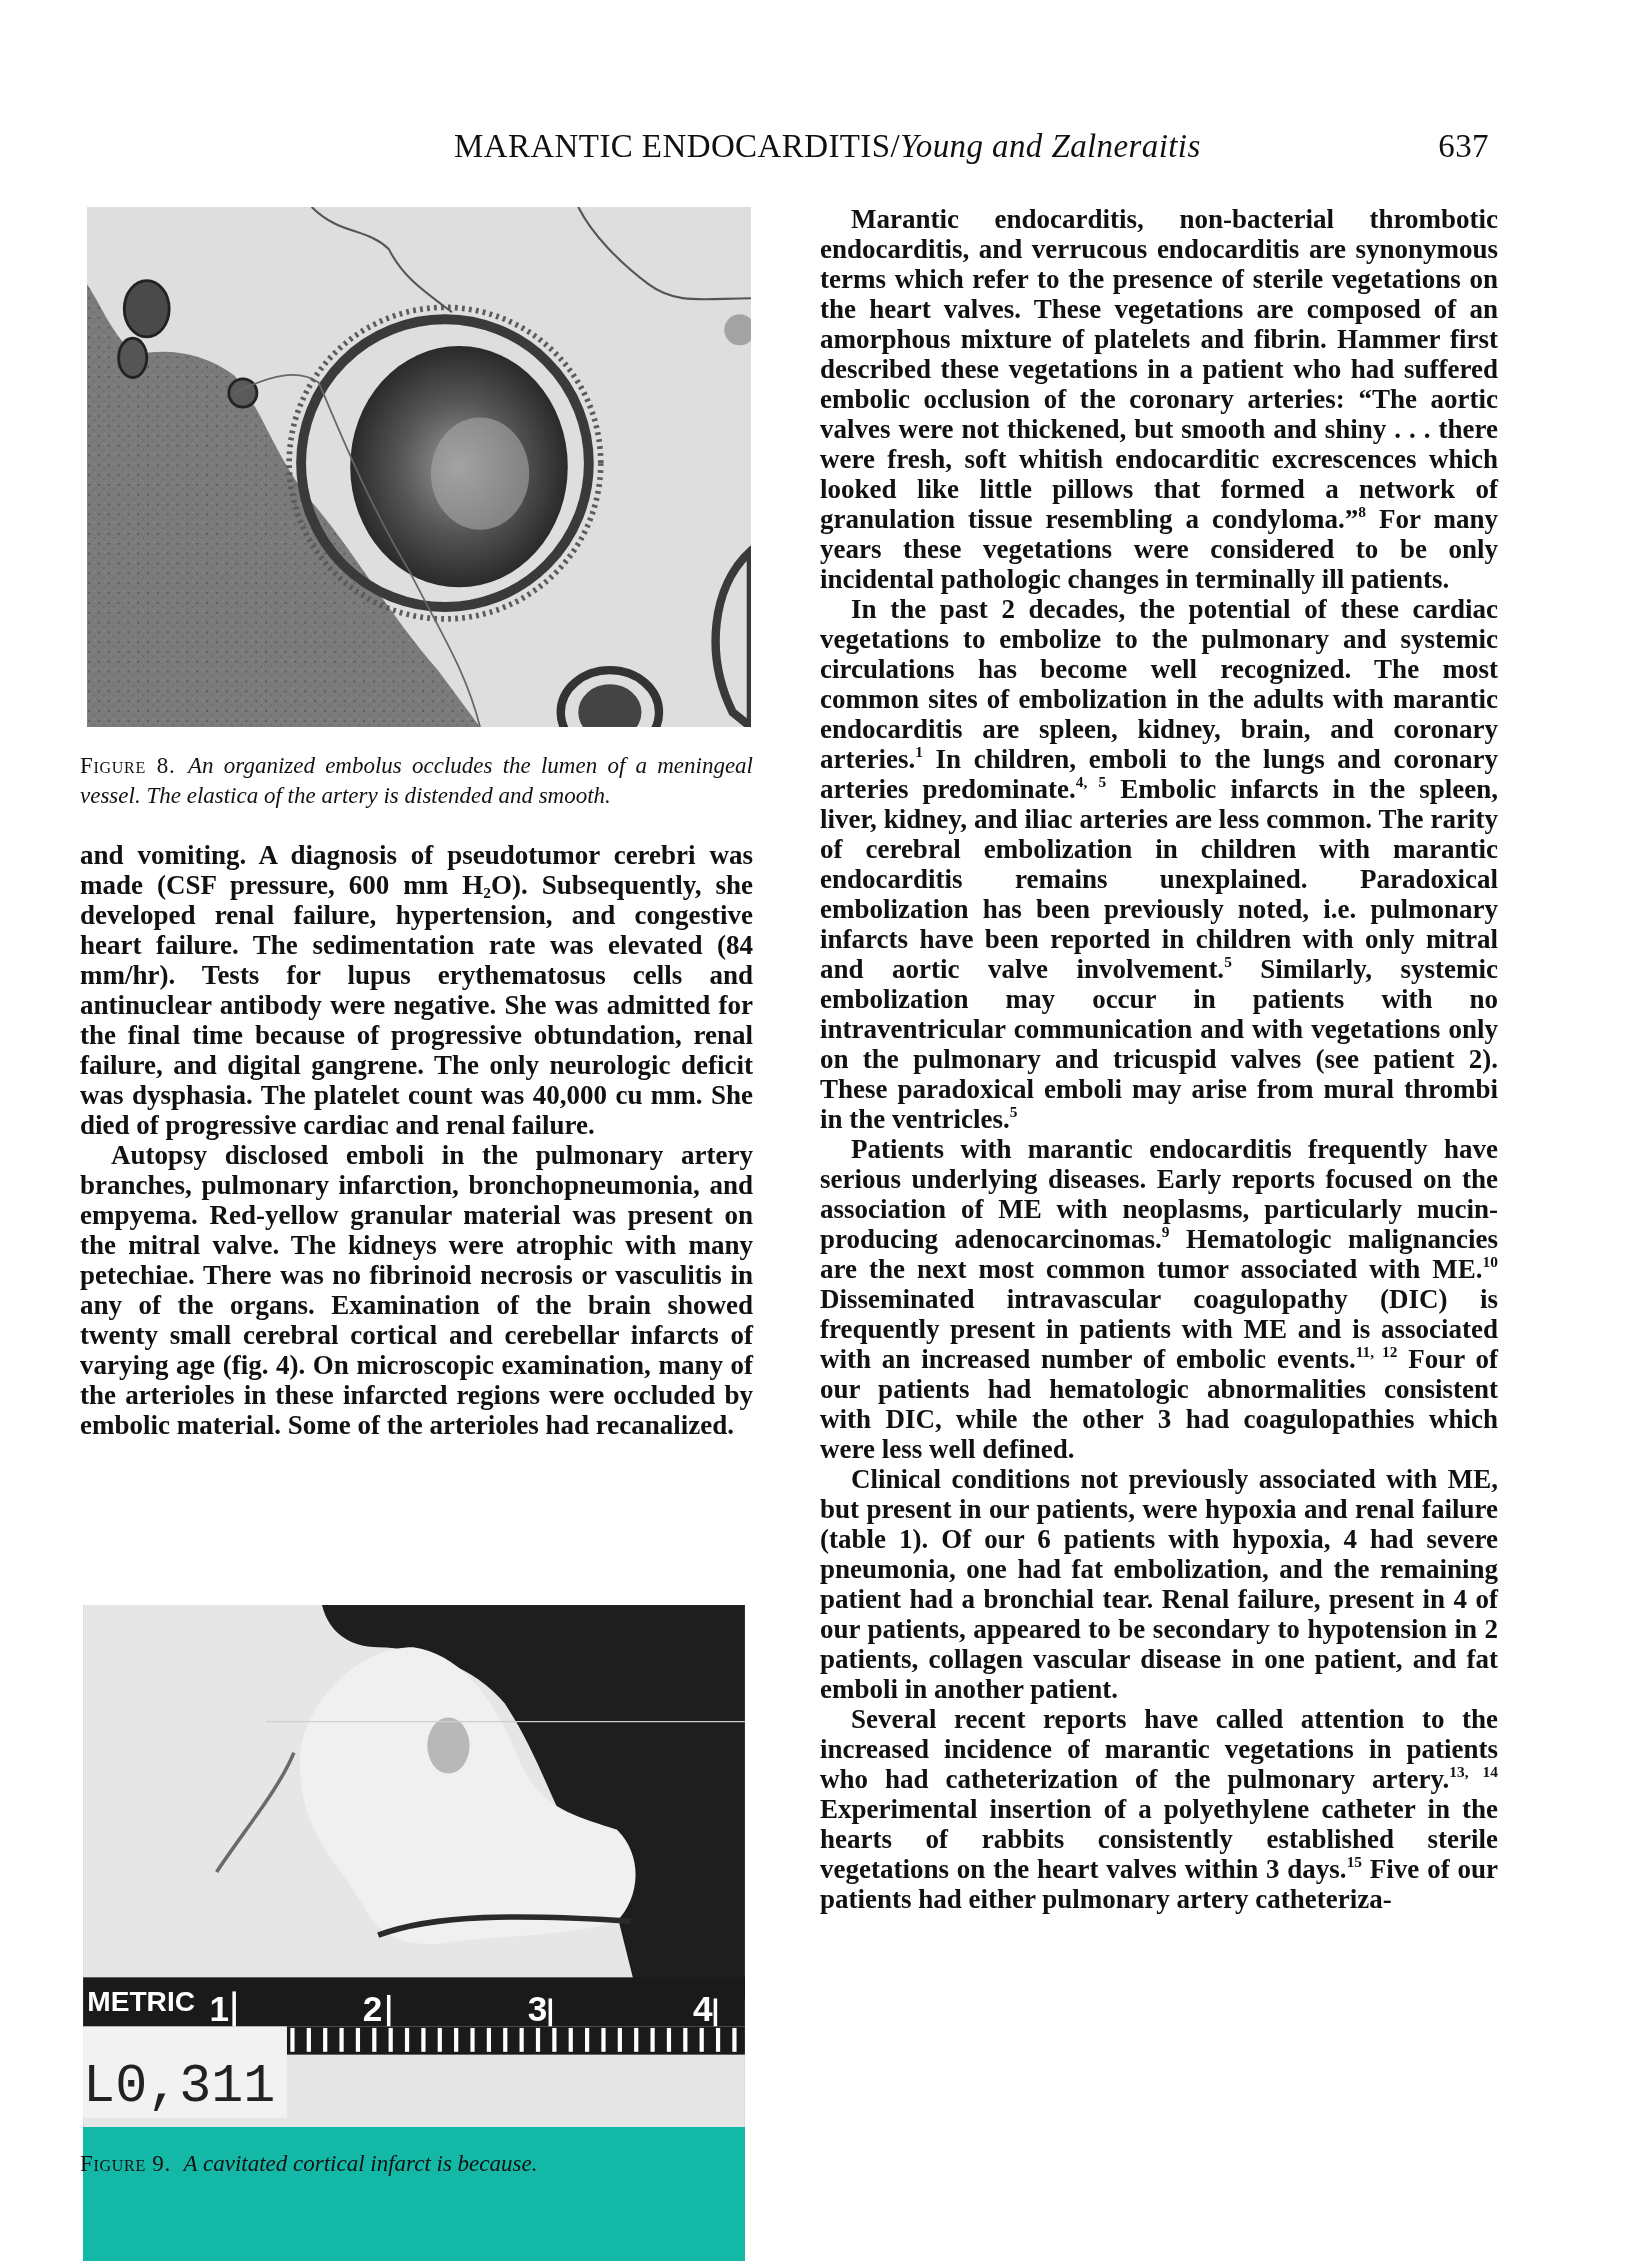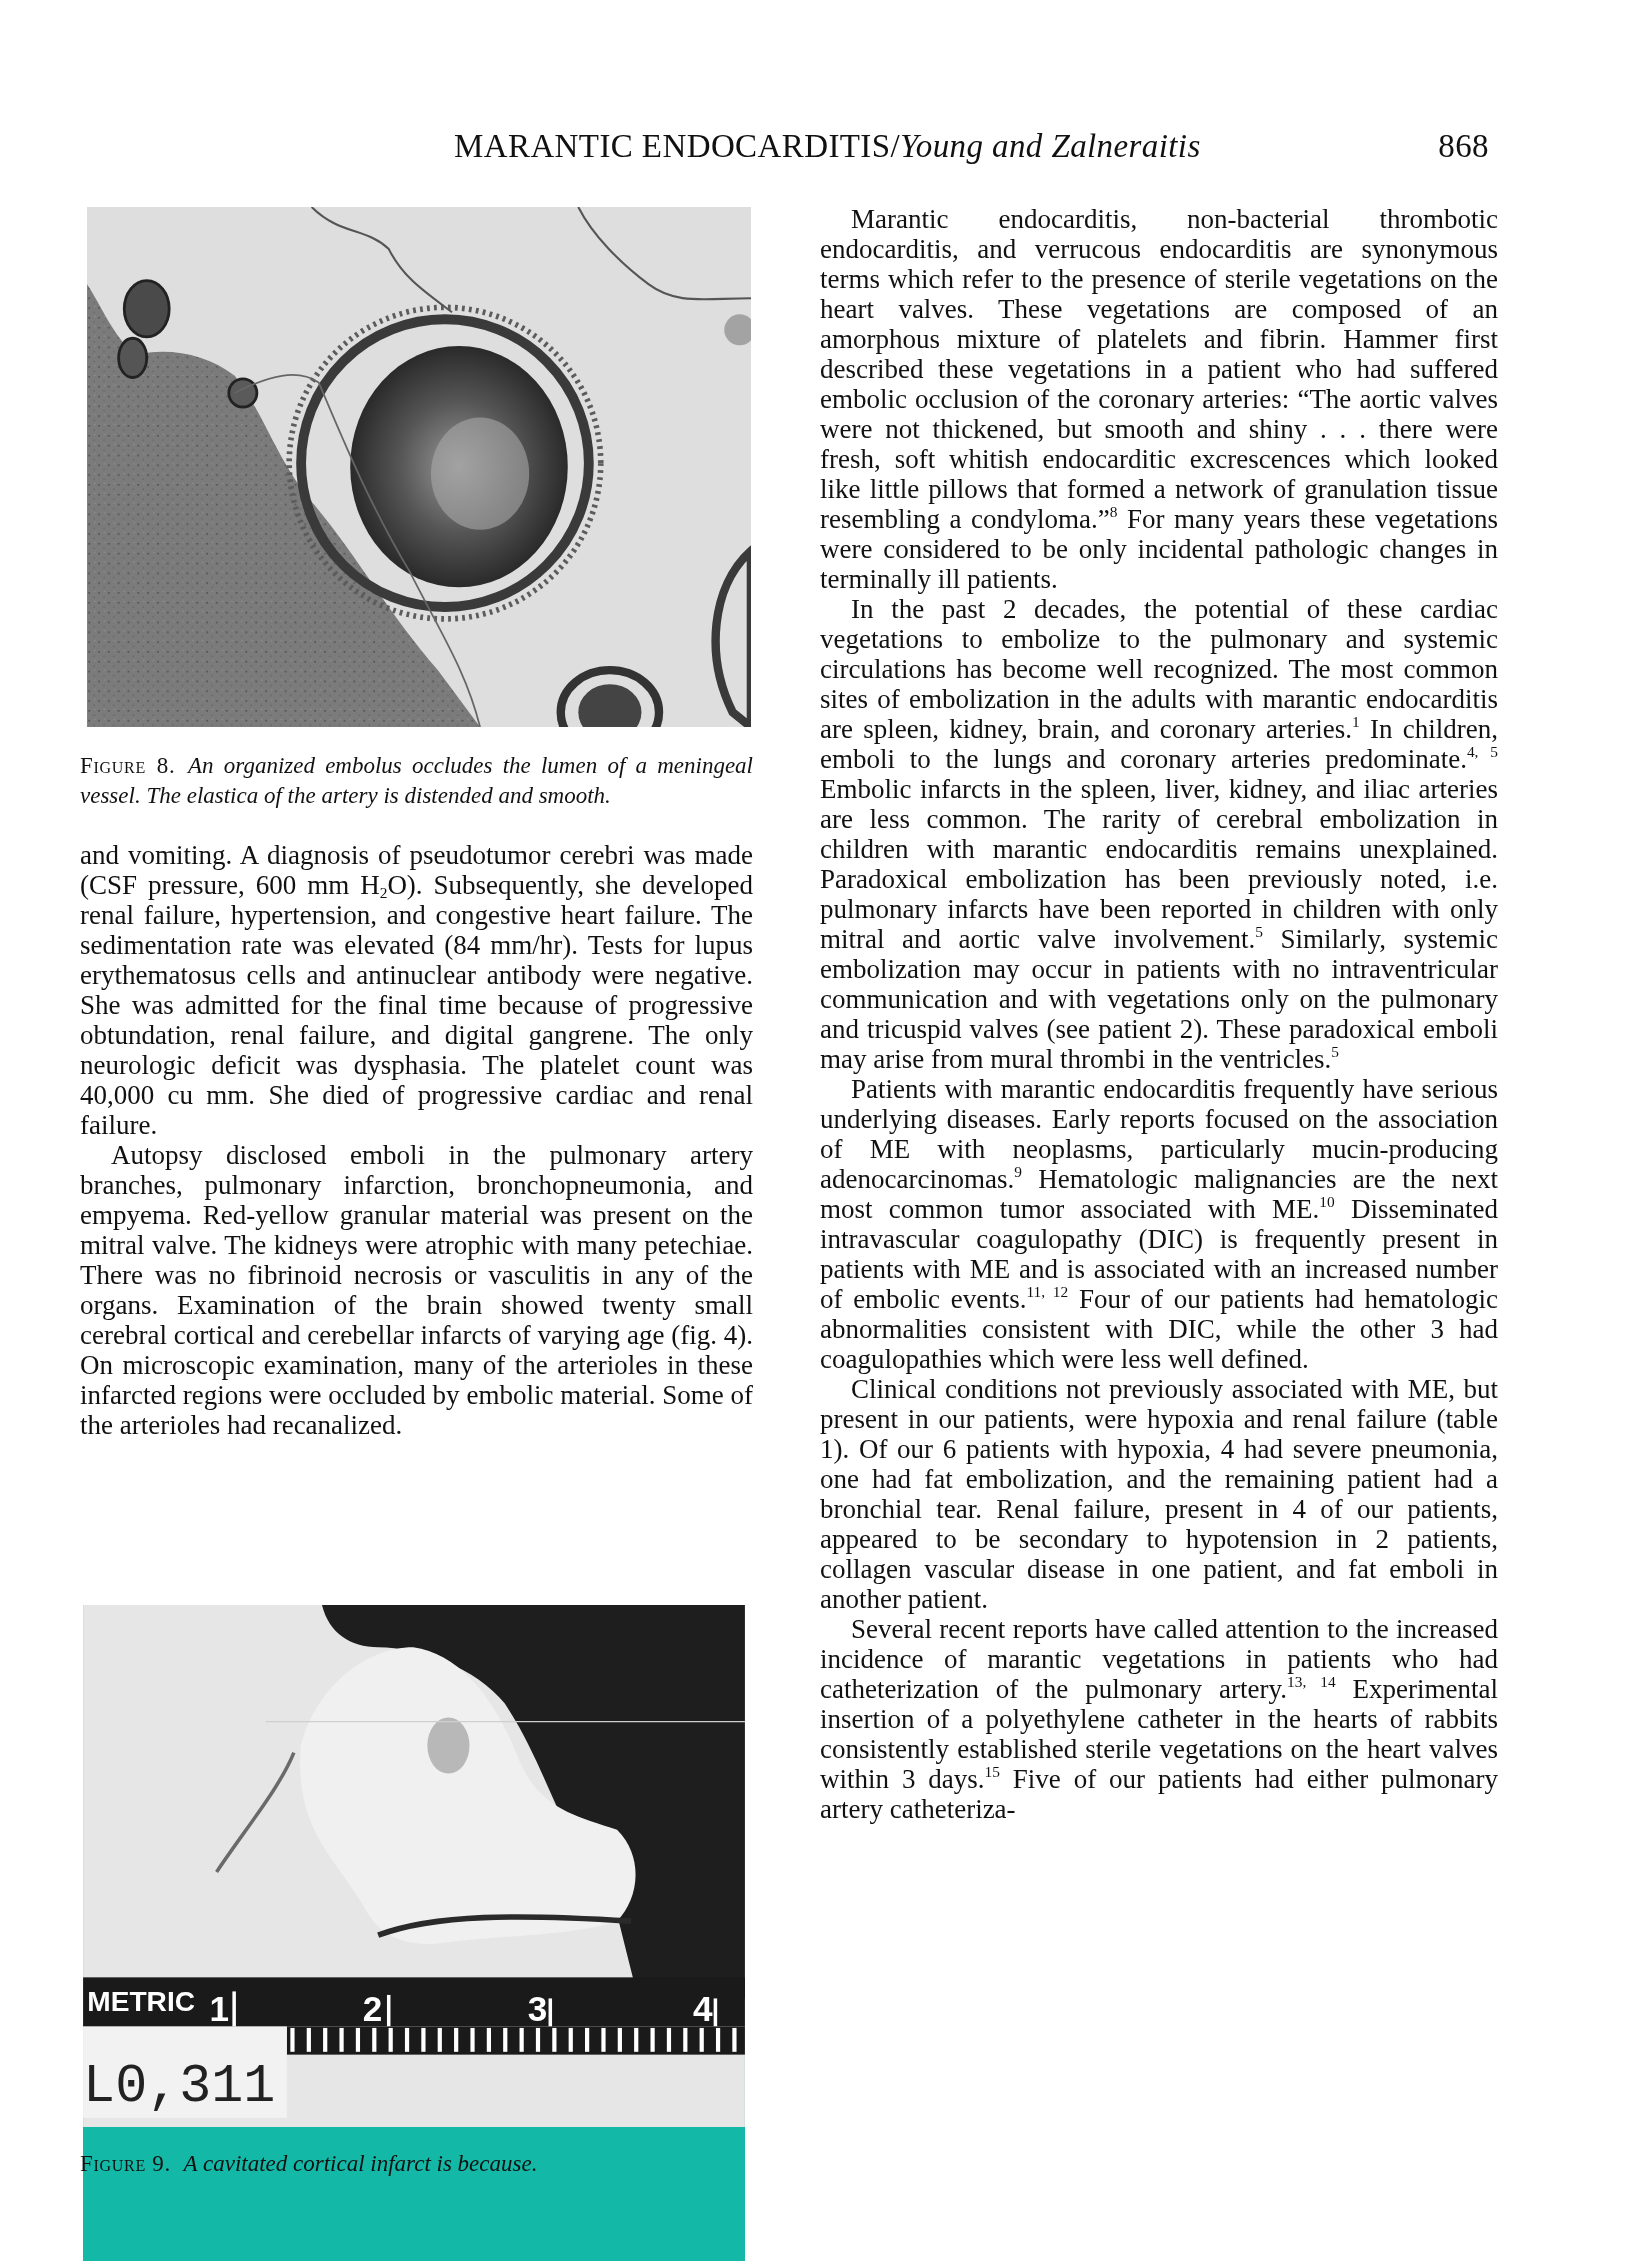--- a/index.html
+++ b/index.html
@@ -17,21 +17,21 @@
   .running-head .page-num { position: absolute; right: 7px; top: 0; }
 
   .col { position: absolute; }
   .col-left { left: 80px; width: 673px; }
   .col-right { left: 820px; width: 678px; }
 
   .body-text {
     font-size: 27px; line-height: 30px; text-align: justify;
     hyphens: manual;
   }
-  .body-text p { margin: 0; text-indent: 0; }
+  .body-text p { margin: 0; text-indent: 0; font-weight: bold; }
   .body-text p.indent { text-indent: 31px; }
   sup { font-size: 15.4px; line-height: 0; vertical-align: 11.2px; }
   sub { font-size: 15.4px; line-height: 0; vertical-align: -4.2px; }
 
   .section-heading {
     text-align: center; font-weight: bold; font-size: 25px; line-height: 28px;
     margin: 0 0 15.4px 0;
   }
 
   .caption {
@@ -51,21 +51,21 @@
   }
   svg { display: block; }
   .ruler-label { font-family: "Liberation Sans", "DejaVu Sans", sans-serif; font-weight: bold; }
   .tag-number { font-family: "Liberation Mono", "DejaVu Sans Mono", monospace; }
 </style>
 </head>
 <body>
 
 <div class="running-head">
   <span class="rh-title">MARANTIC ENDOCARDITIS/</span><span class="rh-authors">Young and Zalneraitis</span>
-  <span class="page-num">868</span>
+  <span class="page-num">637</span>
 </div>
 
 <div class="figure3" title="Micrograph of meningeal vessel occluded by organized embolus">
   <svg width="664" height="520" viewBox="0 0 946 741">
     <defs>
       <radialGradient id="embolusGrad" cx="50%" cy="50%" r="50%">
         <stop offset="0%" stop-color="#9a9a9a"></stop>
         <stop offset="55%" stop-color="#555555"></stop>
         <stop offset="100%" stop-color="#2a2a2a"></stop>
       </radialGradient>

